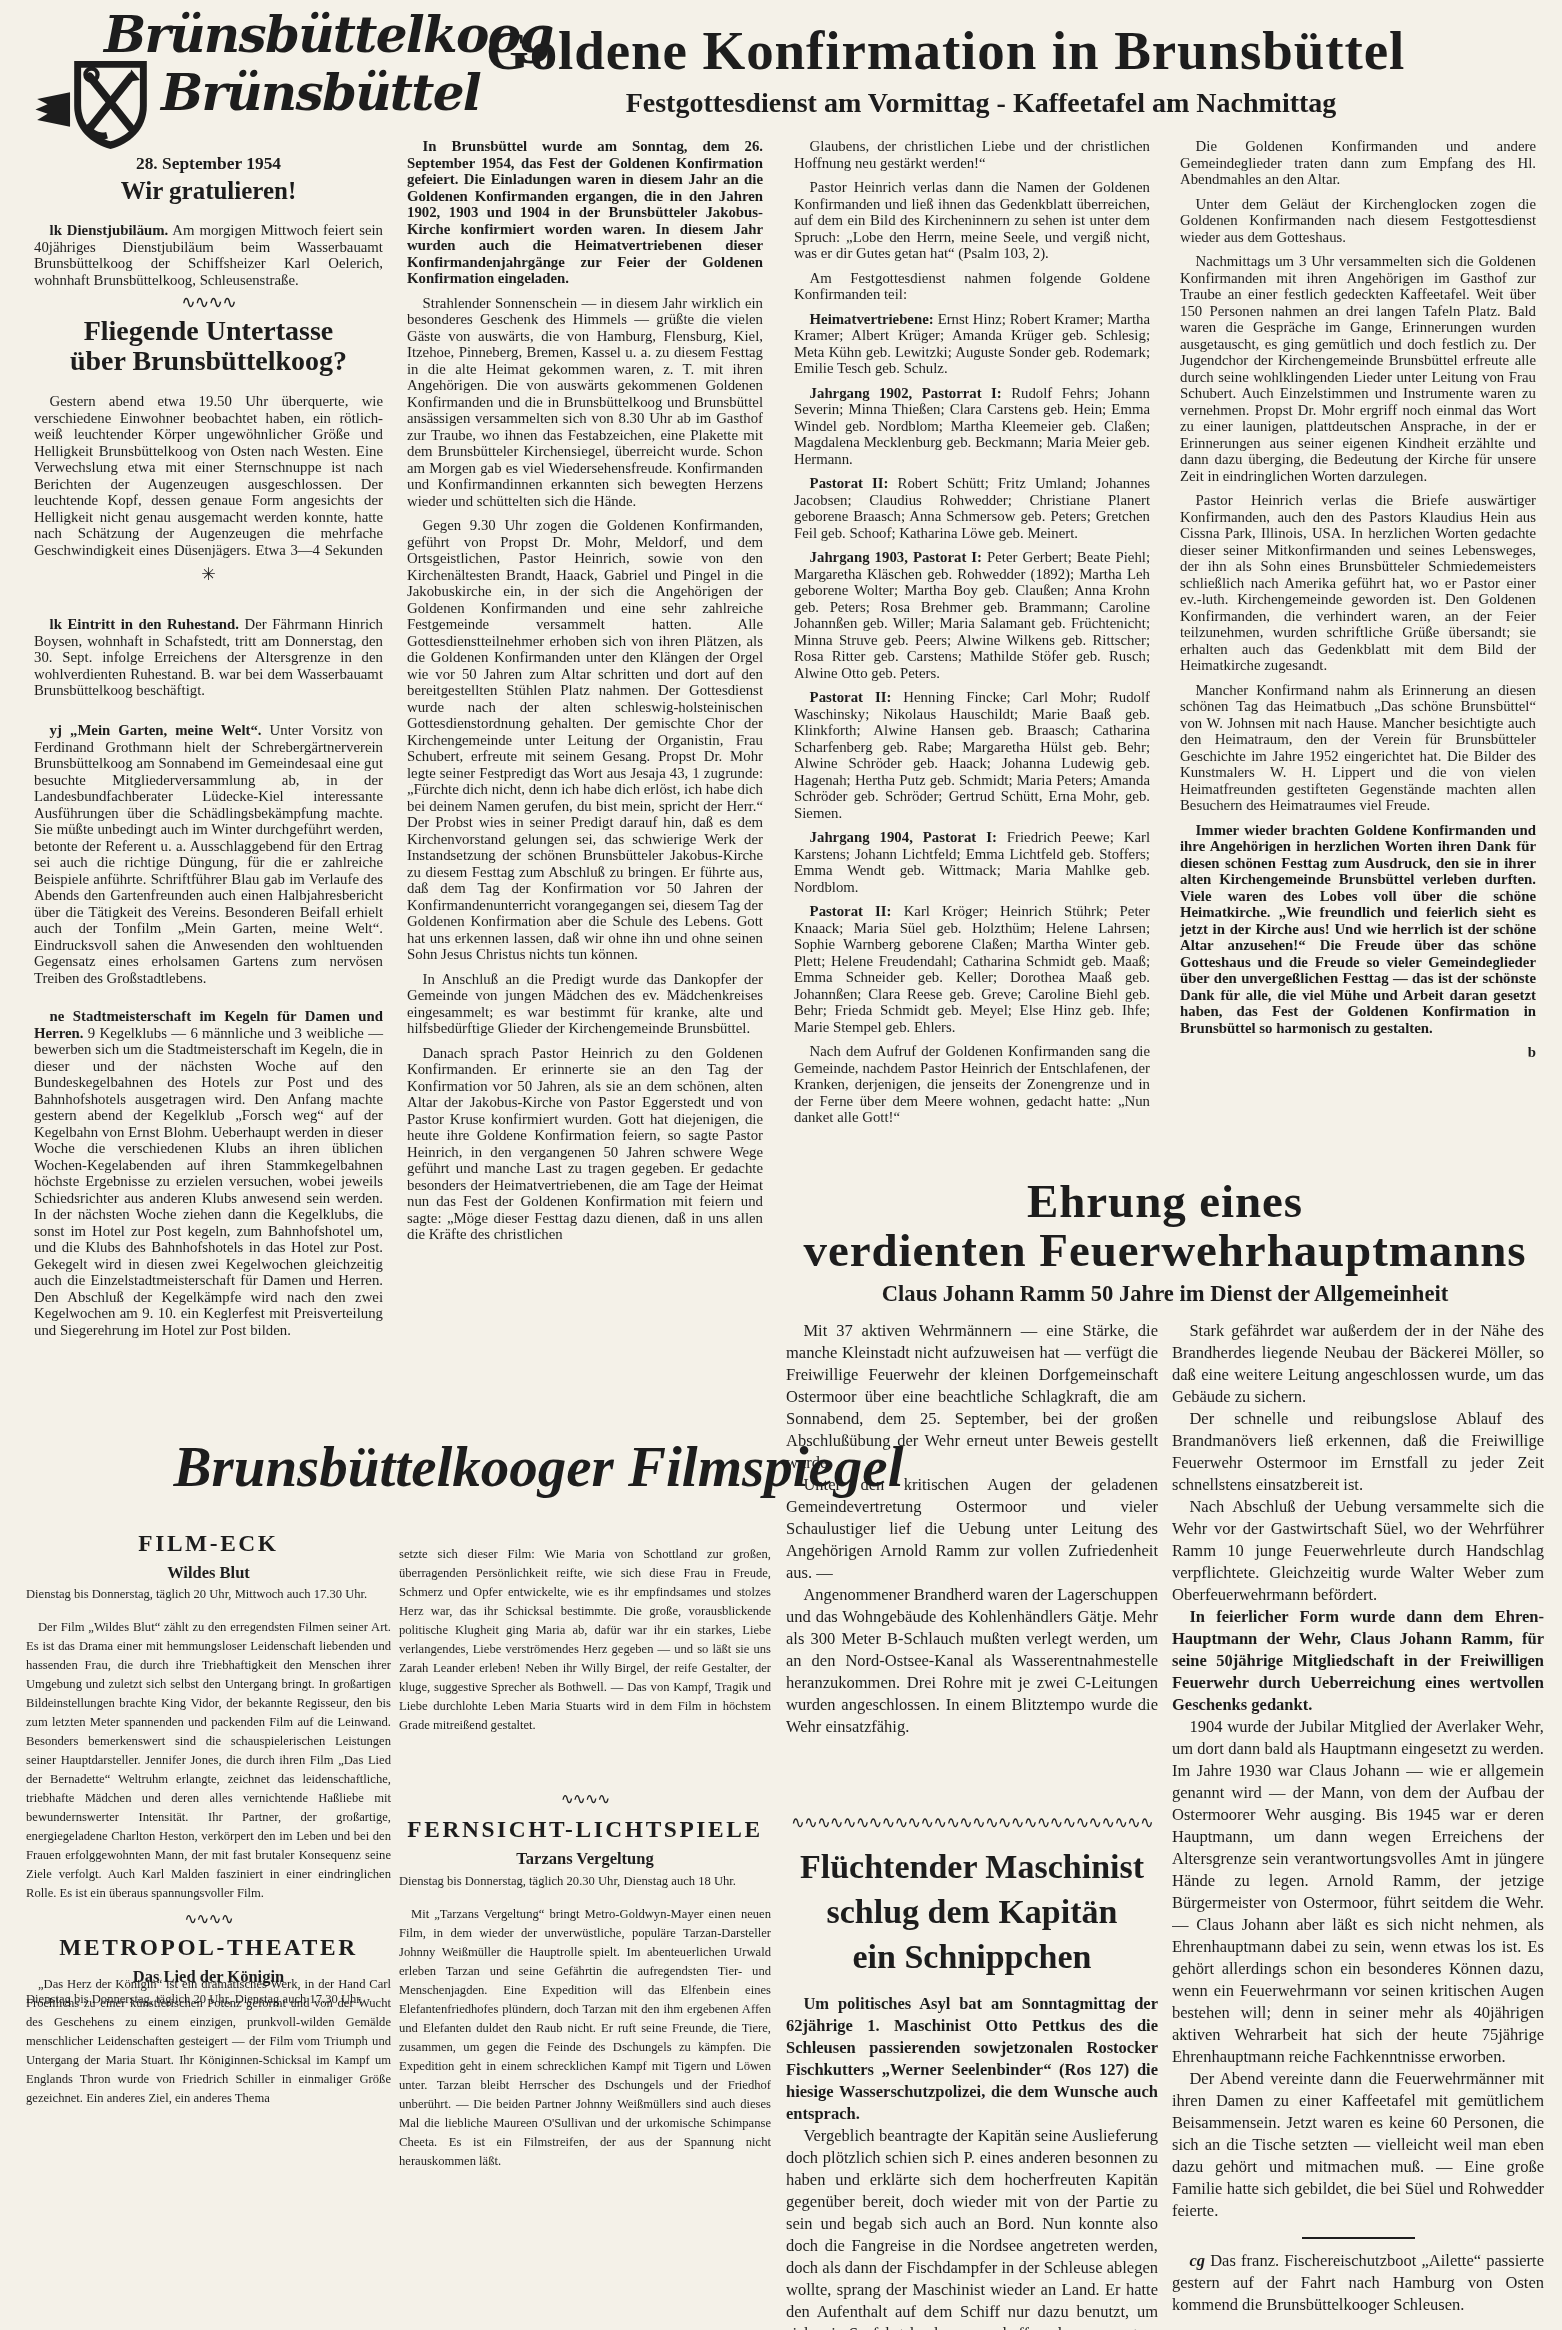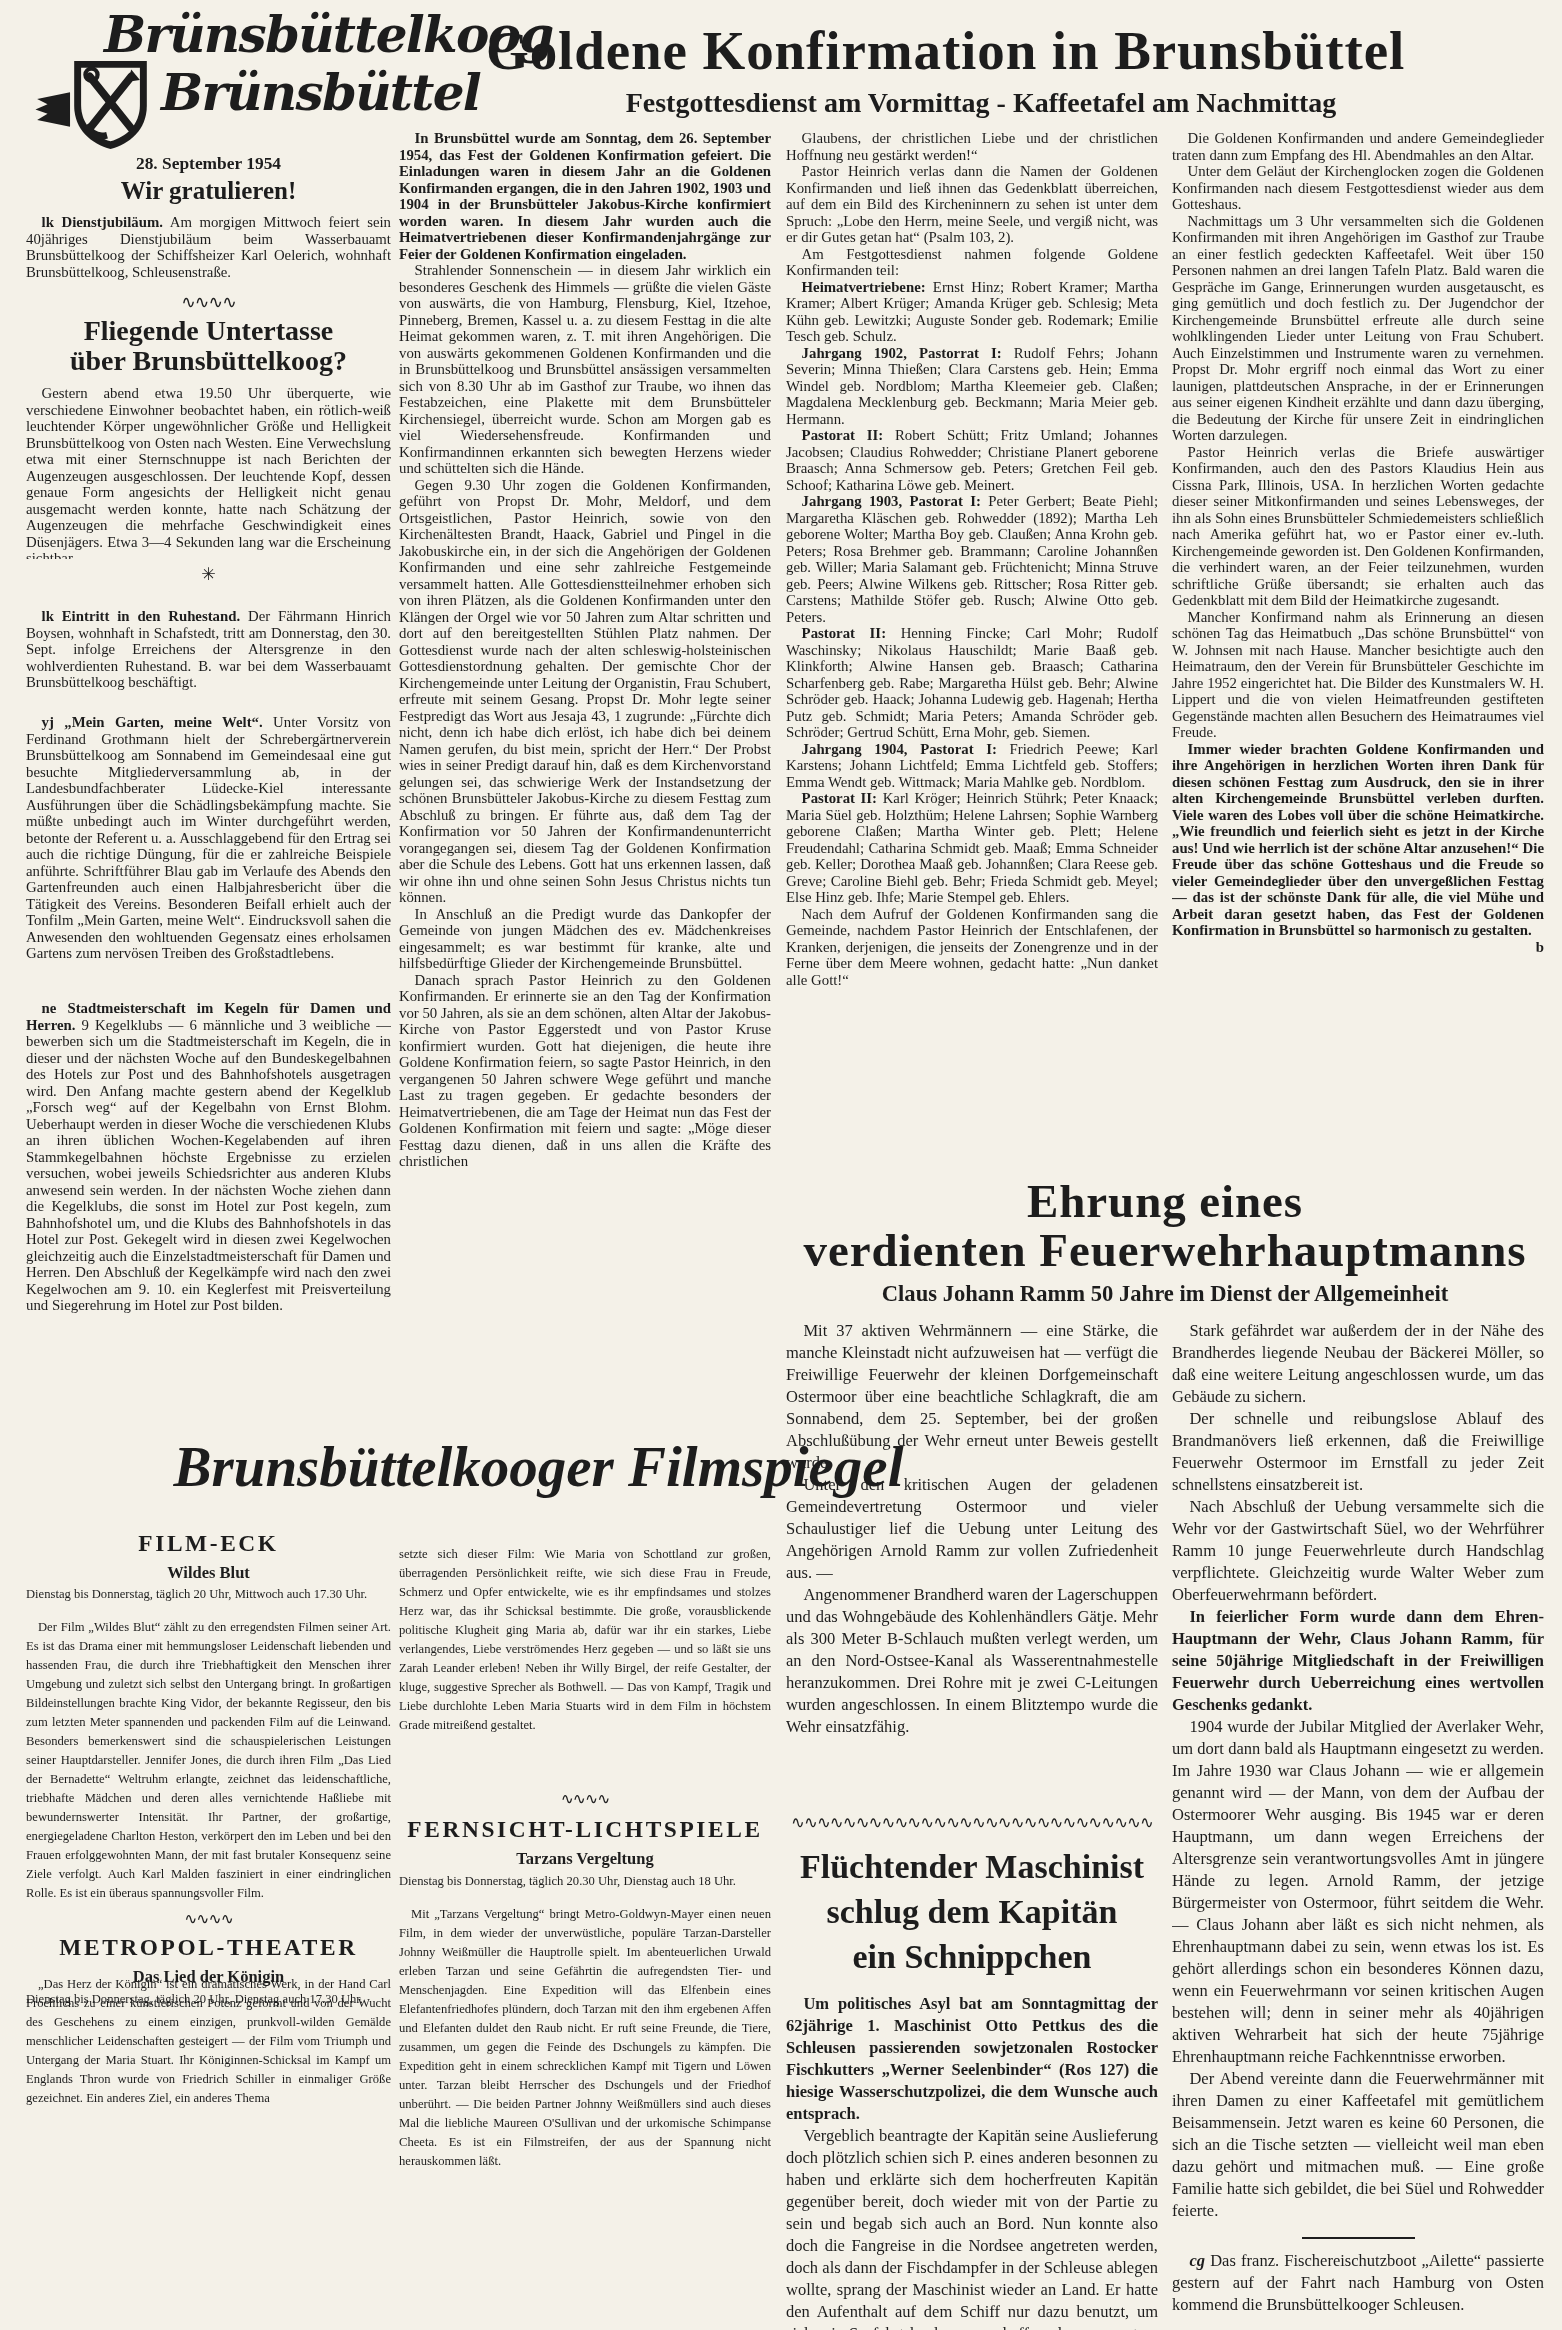--- a/index.html
+++ b/index.html
@@ -4,21 +4,21 @@
 <style>
   html,body{margin:0;padding:0;background:#d8d4c8;}
   .page{position:relative;width:1563px;height:2330px;background:#f4f1e8;color:#1d1d1d;
         font-family:"Liberation Serif",serif;overflow:hidden;margin:0 auto;}
   .abs{position:absolute;}
   .just{text-align:justify;text-justify:inter-word;}
   .ctr{text-align:center;}
   .b{font-weight:bold;}
   .clip{overflow:hidden;}
   .news{font-size:14.8px;line-height:16.5px;}
-  .news p{margin:0;text-indent:15.6px;}
+  .news p{margin:8px;text-indent:15.6px;}
   .ehr{font-size:16.5px;line-height:22px;}
   .ehr p{margin:0;text-indent:17.4px;}
   .film{font-size:12.6px;line-height:19px;}
   .film p{margin:0;text-indent:12px;}
   .mast{font-family:"DejaVu Serif",serif;font-weight:900;font-style:italic;letter-spacing:-1.7px;}
   .headline{font-weight:bold;letter-spacing:0.9px;}
   .sec-head{font-weight:bold;letter-spacing:2.6px;}
   .wave{letter-spacing:-0.9px;color:#222;}
   .sig{text-align:right;font-weight:bold;}
   .runin{font-weight:bold;}

